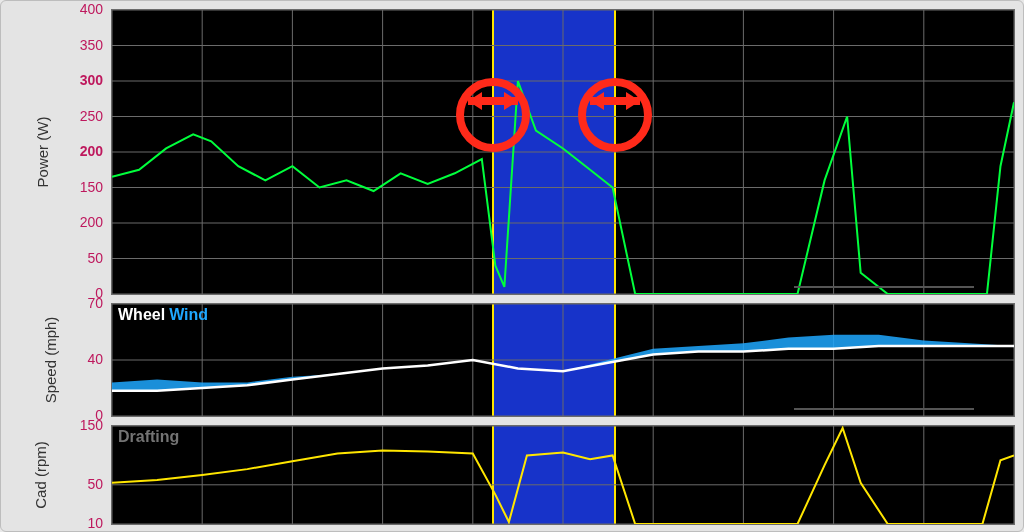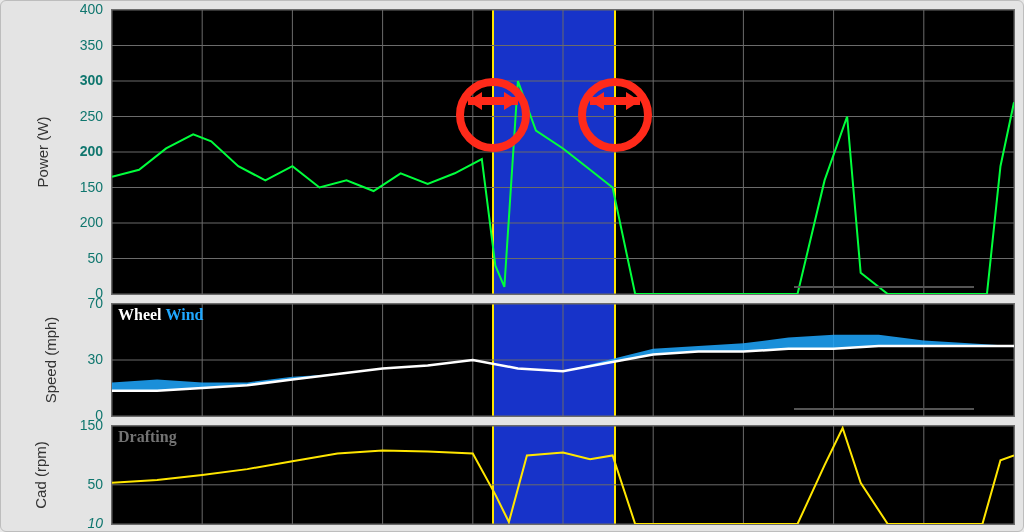--- a/index.html
+++ b/index.html
@@ -3,22 +3,22 @@
 <meta charset="utf-8">
 <style>
   html,body{margin:0;padding:0;background:#e8e8e8;font-family:Arial,Helvetica,sans-serif;}
   .frame{width:1024px;height:532px;background:#e4e4e4;position:relative;box-sizing:border-box;
          border:1px solid #bdbdbd;border-radius:6px;padding:8px 10px 8px 10px;}
   .stack{position:relative;width:1004px;height:516px;}
   .panel{position:absolute;left:0;right:0;}
   .panel .yaxis-label{position:absolute;left:0;top:50%;transform:translate(-4px,-50%) rotate(-90deg);
         transform-origin:center;font-size:15px;color:#333;white-space:nowrap;}
   .panel .ticks{position:absolute;left:26px;top:0;bottom:0;width:72px;}
-  .tick{position:absolute;right:6px;font-size:14px;color:#0f766e;transform:translateY(-50%);}
-  .plot{position:absolute;left:100px;right:0;top:0;bottom:0;background:#000;border:1px solid #6b6b6b;font-family:Liberation Serif, serif;}
+  .tick{position:absolute;right:6px;font-size:14px;color:#be185d;transform:translateY(-50%);}
+  .plot{position:absolute;left:100px;right:0;top:0;bottom:0;background:#000;border:1px solid #6b6b6b;}
   .plot svg{position:absolute;left:0;top:0;width:100%;height:100%;}
   
   .sel{position:absolute;top:0;bottom:0;background:#1733c9;}
   .sel-edge{position:absolute;top:0;bottom:0;width:2px;background:#ffe600;}
   
   .track{position:absolute;right:40px;bottom:6px;height:2px;width:180px;background:#555;}
   
   .inlabel{position:absolute;top:2px;left:6px;font-size:16px;font-weight:bold;pointer-events:none;}
   .inlabel span{margin-right:4px;}
   
@@ -92,21 +92,21 @@
               <polygon points="54,15 40,6 40,24" fill="#ff2a1a"></polygon>
             </svg>
         </div>
       </div>
     </div>
 
     <div class="panel" id="p-speed">
       <div class="yaxis-label">Speed (mph)</div>
       <div class="ticks" id="ticks-speed">
           <div class="tick" style="top: 112px;">0</div>
-          <div class="tick" style="top: 56px;">30</div>
+          <div class="tick" style="top: 56px;">40</div>
           <div class="tick" style="top: 0px;">70</div>
         </div>
       <div class="plot" id="plot-speed">
         <div class="sel" id="sel-speed" style="left: 380.644px; width: 122.672px;"></div>
         <div class="sel-edge" id="selL-speed" style="left: 379.644px;"></div>
         <div class="sel-edge" id="selR-speed" style="left: 502.316px;"></div>
         <svg id="svg-speed" preserveAspectRatio="none" viewBox="0 0 902 112">
             <line x1="0" y1="112" x2="902" y2="112" stroke="#6b6b6b" stroke-width="1"></line>
             <line x1="0" y1="56" x2="902" y2="56" stroke="#6b6b6b" stroke-width="1"></line>
             <line x1="0" y1="0" x2="902" y2="0" stroke="#6b6b6b" stroke-width="1"></line>
@@ -125,21 +125,21 @@
             <path d="M0,86.8L45.1,86.8L90.2,84L135.29999999999998,81.19999999999999L180.4,75.6L225.5,70L270.59999999999997,64.4L315.7,61.6L360.8,56L405.90000000000003,64.4L451,67.19999999999999L496.1,58.800000000000004L541.1999999999999,50.39999999999999L586.3000000000001,47.60000000000001L631.4,47.60000000000001L676.5,44.8L721.6,44.8L766.6999999999999,42L811.8000000000001,42L856.9,42L902,42" stroke="#ffffff" stroke-width="2.5" fill="none"></path>
           </svg>
         <div class="inlabel" id="leg-speed"><span style="color: rgb(255, 255, 255);">Wheel</span><span style="color: rgb(31, 168, 255);">Wind</span></div>
         <div class="track"></div>
       </div>
     </div>
 
     <div class="panel" id="p-cad">
       <div class="yaxis-label">Cad (rpm)</div>
       <div class="ticks" id="ticks-cad">
-          <div class="tick" style="top: 98px; font-style: italic;">10</div>
+          <div class="tick" style="top: 98px;">10</div>
           <div class="tick" style="top: 58.8px;">50</div>
           <div class="tick" style="top: 0px;">150</div>
         </div>
       <div class="plot" id="plot-cad">
         <div class="sel" id="sel-cad" style="left: 380.644px; width: 122.672px;"></div>
         <div class="sel-edge" id="selL-cad" style="left: 379.644px;"></div>
         <div class="sel-edge" id="selR-cad" style="left: 502.316px;"></div>
         <svg id="svg-cad" preserveAspectRatio="none" viewBox="0 0 902 98">
             <line x1="0" y1="98" x2="902" y2="98" stroke="#6b6b6b" stroke-width="1"></line>
             <line x1="0" y1="58.8" x2="902" y2="58.8" stroke="#6b6b6b" stroke-width="1"></line>

